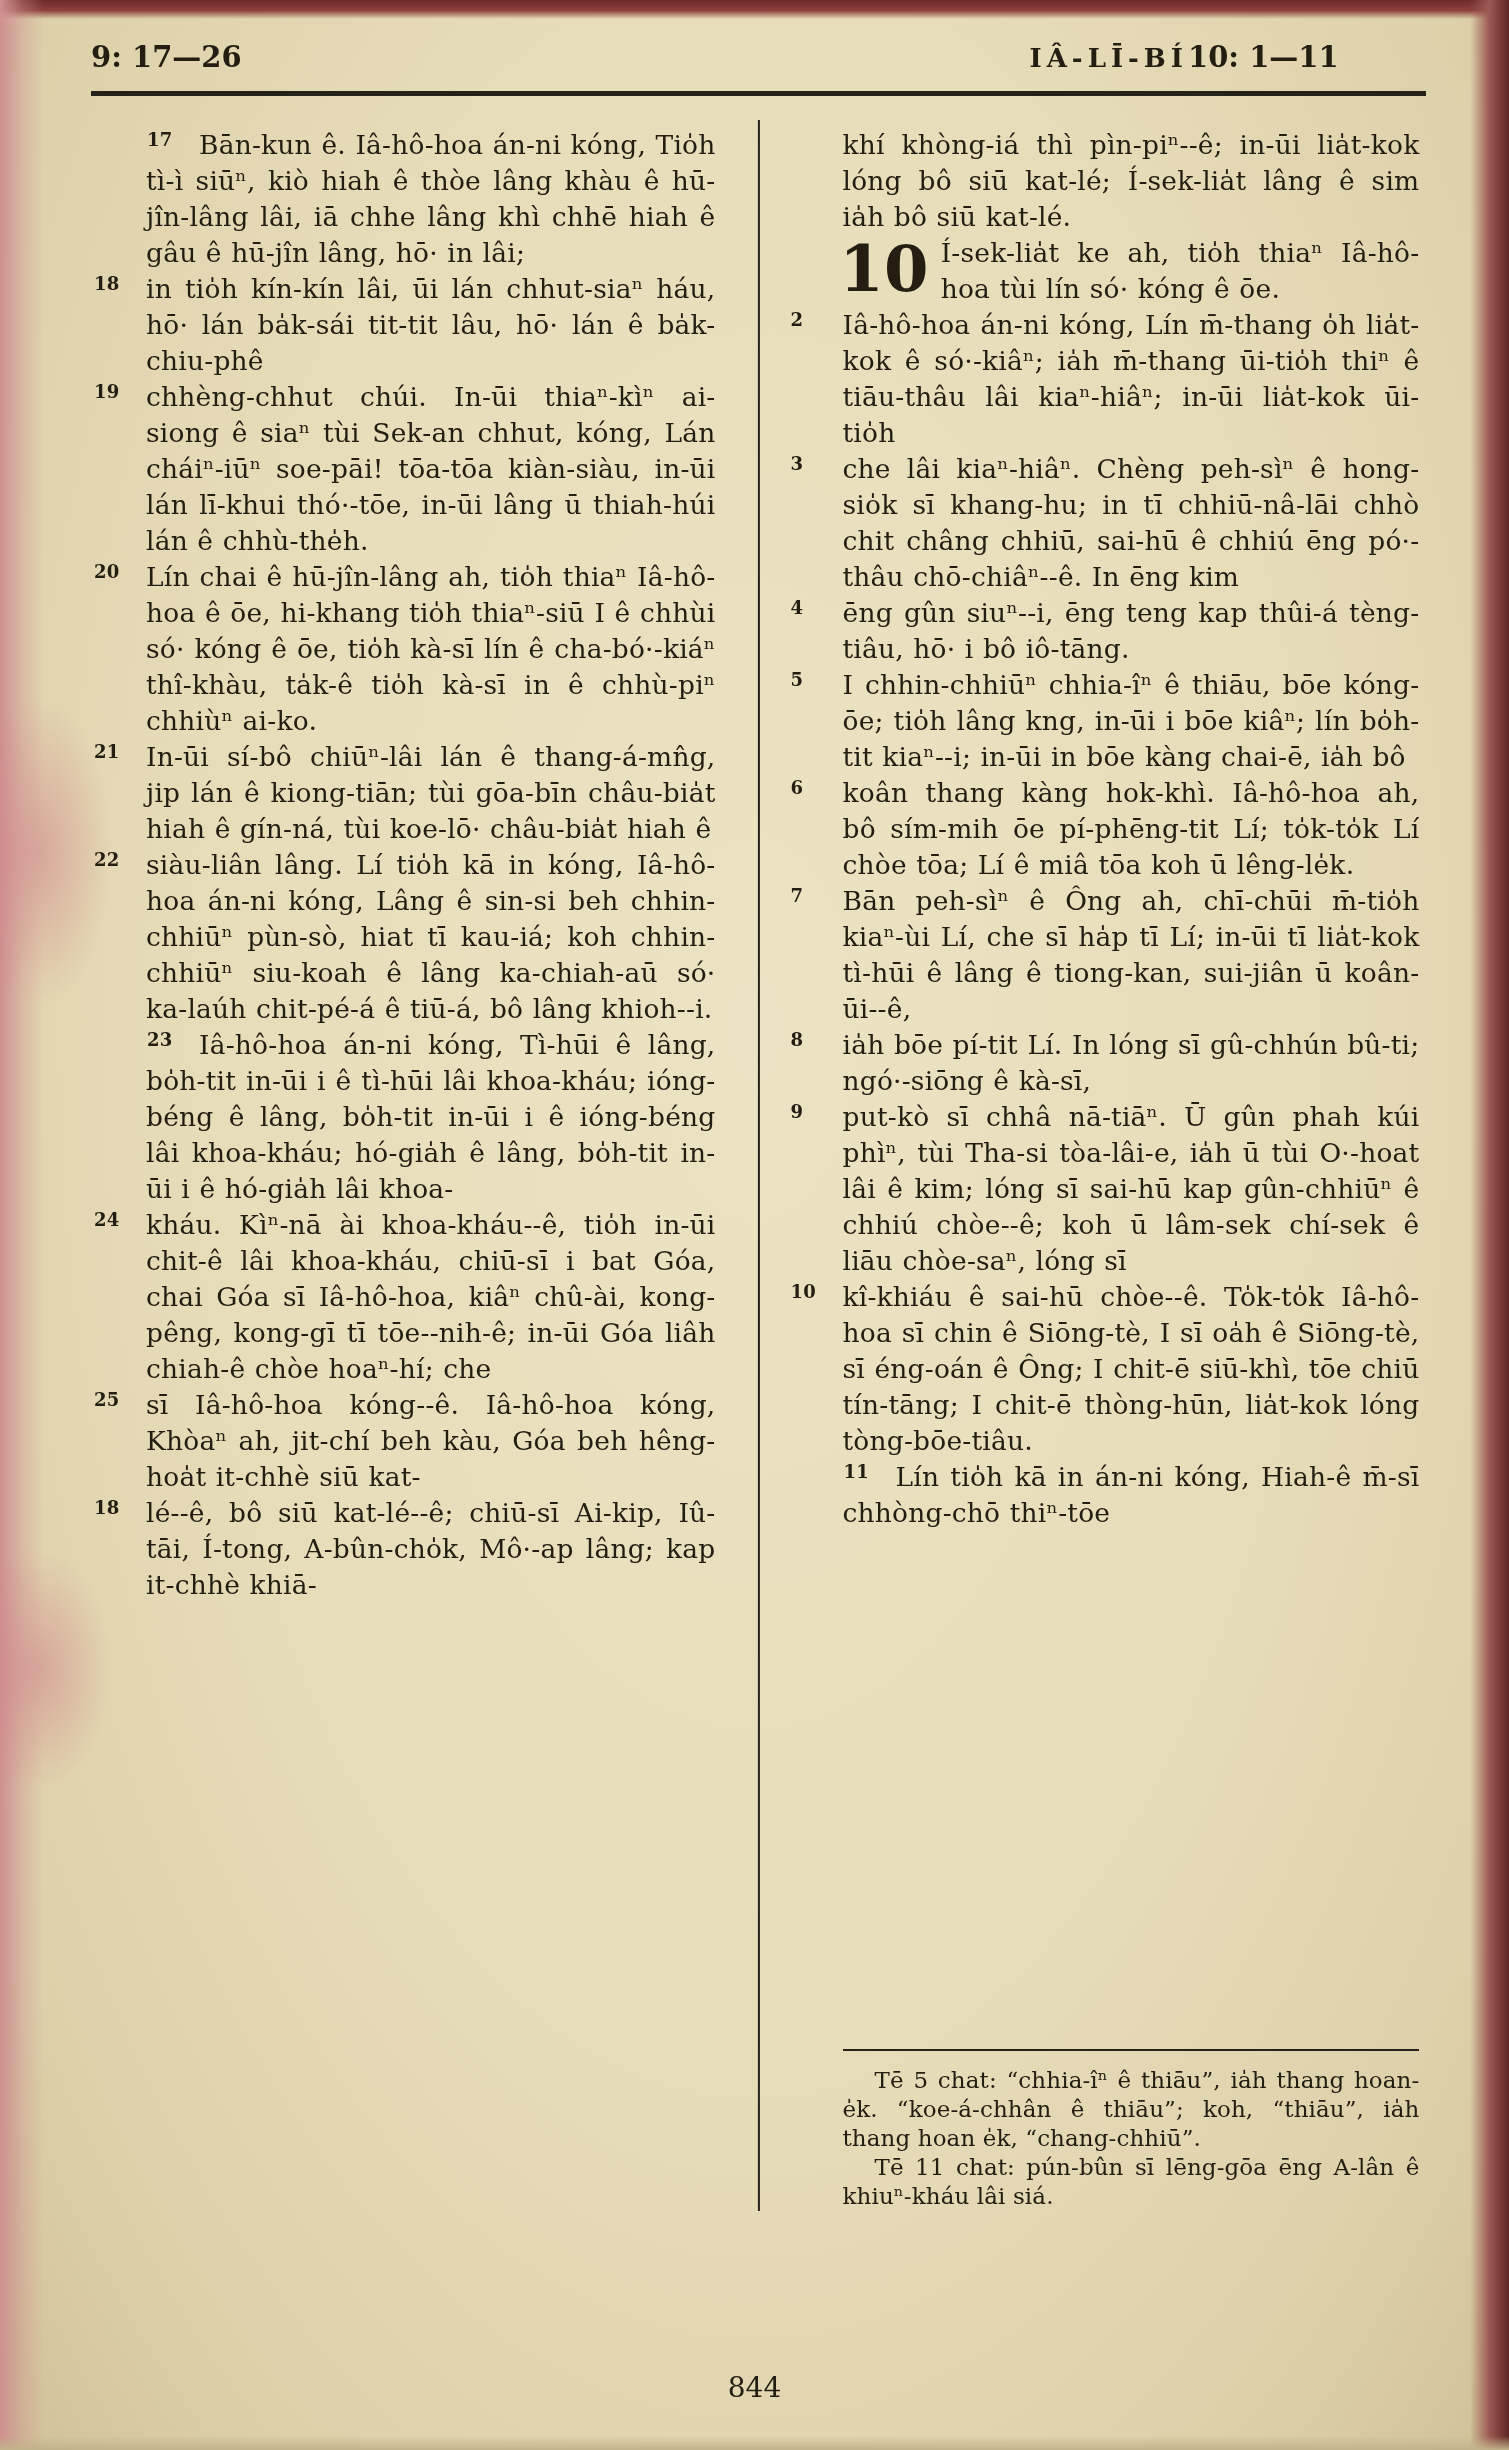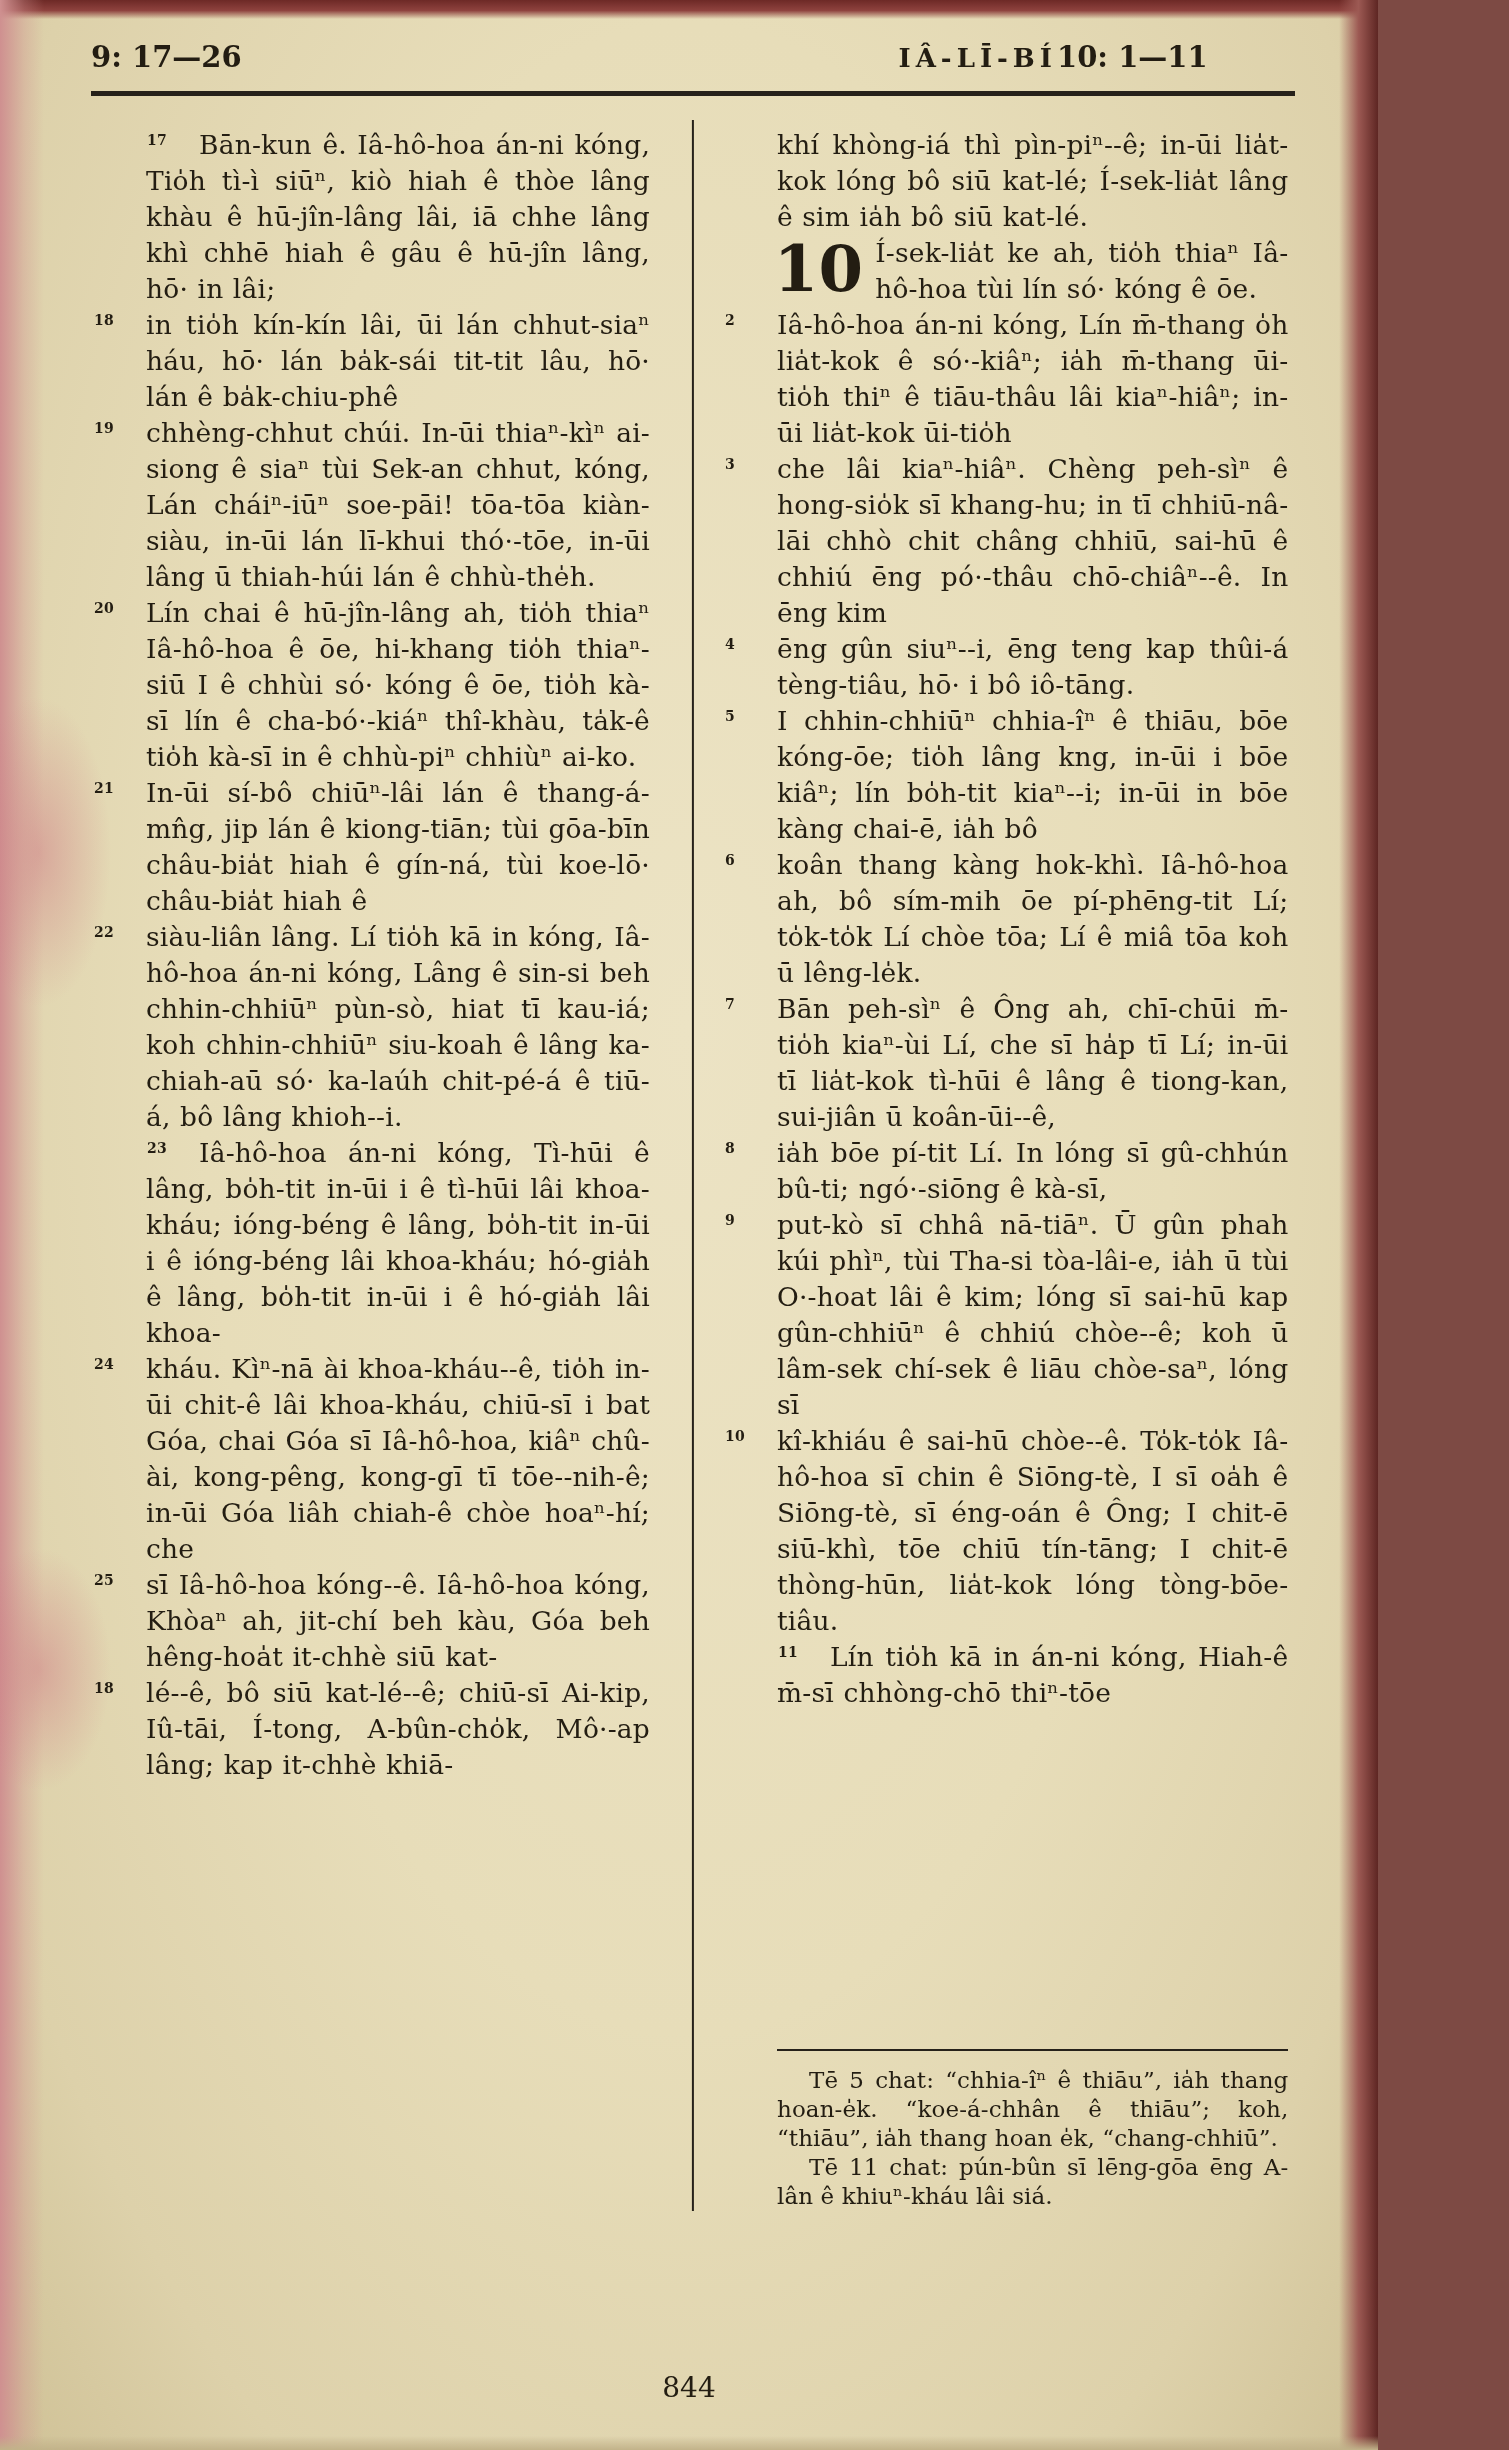--- a/index.html
+++ b/index.html
@@ -1,17 +1,17 @@
 <!DOCTYPE html>
 <html style="font-size:8.8px"><head>
 <meta charset="utf-8">
 <style>
   html,body{margin:0;padding:0;background:#7d4a44;}
   .page{
-    position:relative;width:1378px;height:2450px;overflow:hidden;
+    position:relative;width:1509px;height:2450px;overflow:hidden;
     background:radial-gradient(ellipse at 50% 42%, #ece3c4 0%, #e7ddb9 50%, #ddd1aa 82%, #cfc196 100%);
     font-family:"DejaVu Serif","Liberation Serif",serif;
     color:#231d12;
   }
   .edge-top{position:absolute;top:0;left:0;right:0;height:19px;
     background:linear-gradient(to bottom,#6d2926 0%,#8e423e 55%,rgba(142,66,62,0) 100%);}
   .edge-left{position:absolute;top:0;left:0;bottom:0;width:44px;
     background:linear-gradient(to right,#cf9090 0%,rgba(207,144,144,0.35) 55%,rgba(207,144,144,0) 100%);}
   .edge-right{position:absolute;top:0;right:0;bottom:0;width:39px;
     background:linear-gradient(to left,#5e2623 0%,#9c5953 50%,rgba(156,89,83,0) 100%);}
@@ -32,21 +32,21 @@
 
   .columns{display:flex;margin-top:31px;position:relative;min-height:2084px;}
   .columns::before{content:"";position:absolute;left:50%;top:-6.6px;bottom:0;width:2.2px;
     background:#26211a;transform:translateX(-50%);}
   .column{width:50%;box-sizing:border-box;display:flex;flex-direction:column;}
   .col-left{padding-left:55px;padding-right:43px;}
   .col-right{padding-left:84px;padding-right:6.6px;}
 
   .verse{position:relative;text-align:justify;font-size:26.5px;line-height:36px;
     margin:0;letter-spacing:0.2px;word-spacing:0.8px;}
-  .verse .vnum{position:absolute;left:-52px;top:-4.4px;font-size:14px;font-weight:bold;}
+  .verse .vnum{position:absolute;left:-52px;top:-4.4px;font-size:18px;font-weight:bold;}
   .verse.indent{text-indent:53px;}
   .chapnum{float:left;font-weight:bold;font-size:64px;line-height:62px;margin:3.3px 12px 0 -3.3px;}
 
   .footnotes{margin-top:auto;border-top:2.2px solid #26211a;padding-top:14.4px;}
   .footnote{text-align:justify;text-indent:32px;margin:0;font-size:23px;line-height:29px;
     letter-spacing:0.1px;}
 
   .pagenum{position:absolute;left:0;right:0;bottom:46px;text-align:center;font-size:28px;}
 </style>
 </head>

